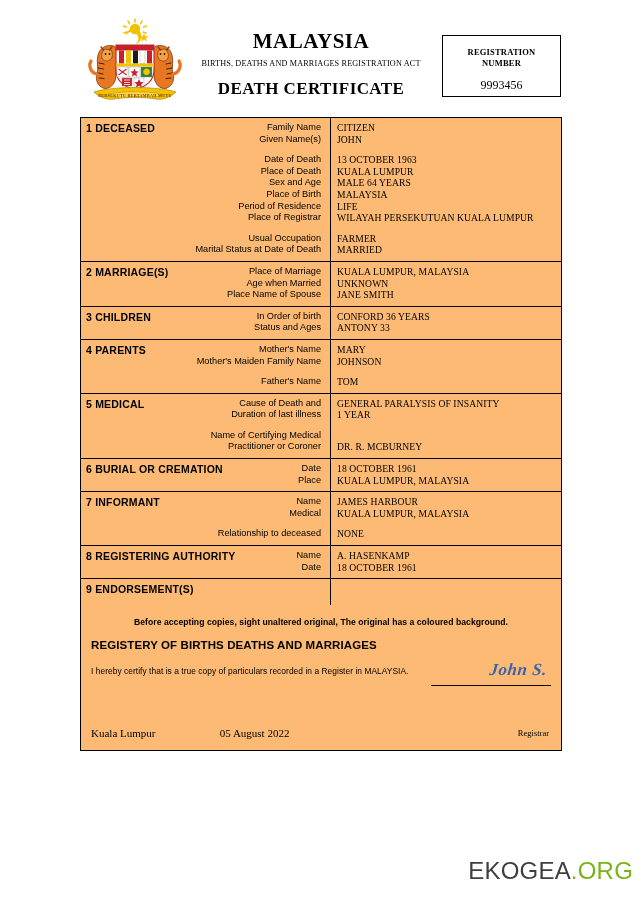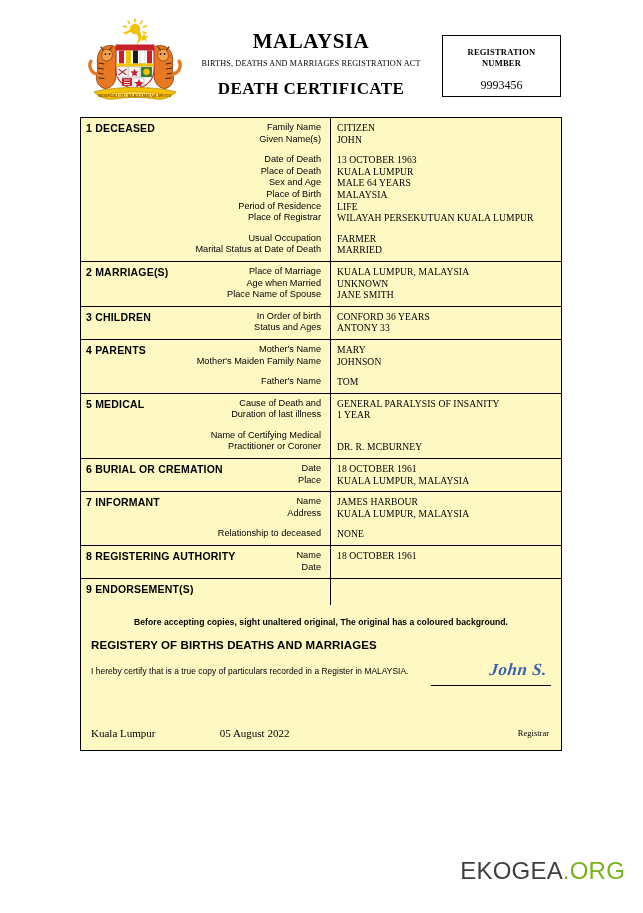--- a/index.html
+++ b/index.html
@@ -101,21 +101,21 @@
   }
 
   
   #cert-table {
     position: absolute;
     left: 80px;
     top: 117px;
     width: 482px;
     border: 1px solid #000;
     box-sizing: border-box;
-    background: #fef9c3;
+    background: #fdba74;
   }
   .section {
     position: relative;
     border-bottom: 1px solid #000;
     min-height: 18px;
     display: flex;
     align-items: stretch;
   }
   .section:last-child { border-bottom: none; }
 
@@ -231,21 +231,21 @@
     font-size: 8.5px;
     line-height: 12px;
     padding-top: 3px;
     text-align: right;
     padding-right: 2px;
   }
 
   
   #watermark {
     position: absolute;
-    right: 18px;
+    right: 10px;
     bottom: 28px;
     font-family: "Liberation Sans", sans-serif;
     font-size: 24px;
     letter-spacing: 0.2px;
     white-space: nowrap;
   }
   #watermark .wm-a { color: #3f3f3f; }
   #watermark .wm-b { color: #7ab317; }
 </style>
 </head>
@@ -469,41 +469,42 @@
           <div class="pane-right" style="padding-top: 4px;">
             <span class="val">18 OCTOBER 1961</span>
             <span class="val">KUALA LUMPUR, MALAYSIA</span>
           </div>
         </div>
         <div class="section">
           <div class="pane-left">
             <div class="sec-title">7 INFORMANT</div>
             <div class="labels" style="margin-top: -13px;">
               <span class="lbl">Name</span>
-              <span class="lbl">Address</span>
+              <span class="lbl">Medical</span>
               <span class="gap"></span>
               <span class="lbl">Relationship to deceased</span>
             </div>
           </div>
           <div class="pane-right" style="padding-top: 4px;">
             <span class="val">JAMES HARBOUR</span>
             <span class="val">KUALA LUMPUR, MALAYSIA</span>
             <span class="gap"></span>
             <span class="val">NONE</span>
           </div>
         </div>
         <div class="section">
           <div class="pane-left">
             <div class="sec-title">8 REGISTERING AUTHORITY</div>
             <div class="labels" style="margin-top: -13px;">
               <span class="lbl">Name</span>
               <span class="lbl">Date</span>
             </div>
           </div>
           <div class="pane-right" style="padding-top: 4px;">
+            <span class="val">A. HASENKAMP</span>
             <span class="val">18 OCTOBER 1961</span>
           </div>
         </div>
         <div class="section" style="min-height: 26px;">
           <div class="pane-left" style="padding-bottom: 8px;">
             <div class="sec-title">9 ENDORSEMENT(S)</div>
             <div class="labels"></div>
           </div>
           <div class="pane-right"></div>
         </div>

